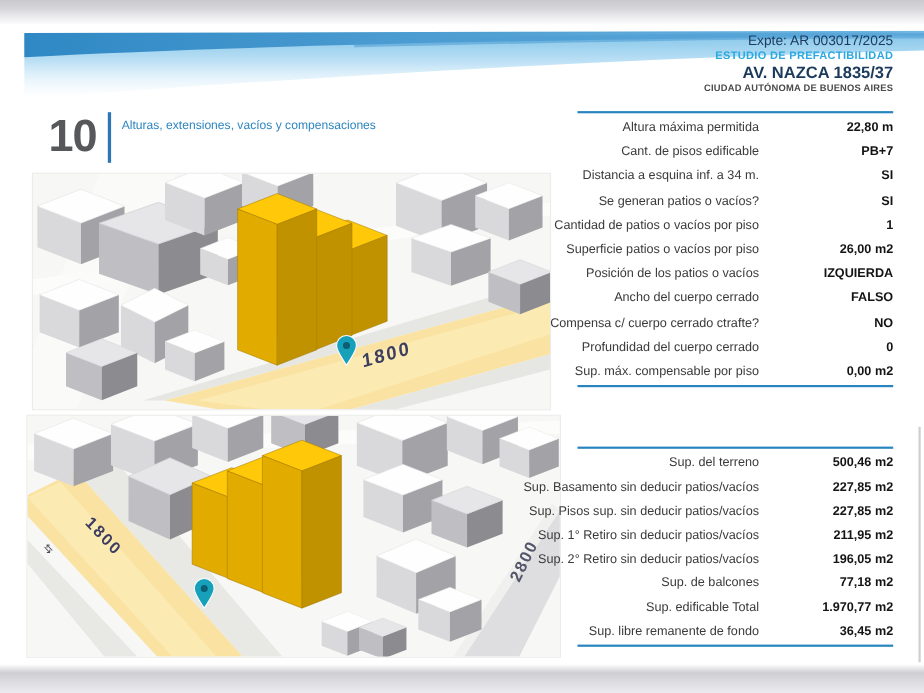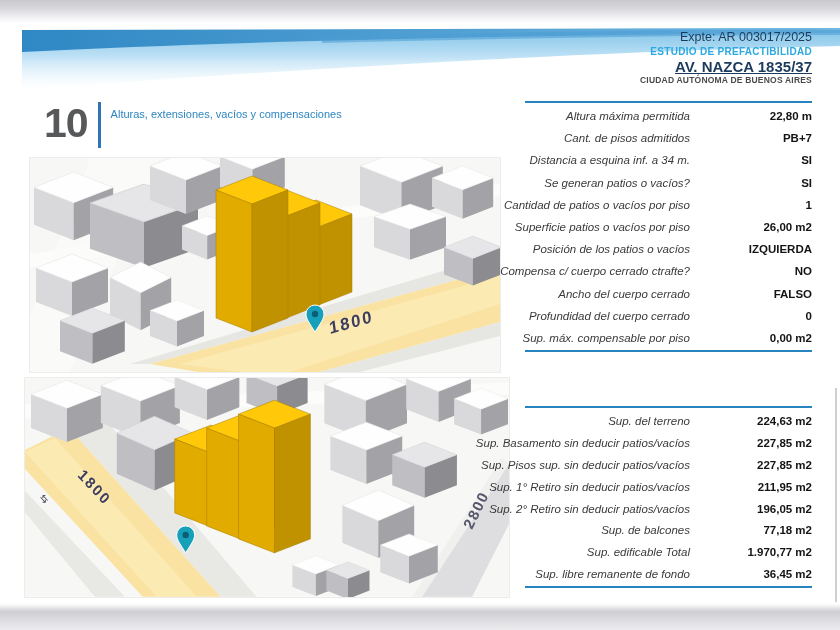--- a/index.html
+++ b/index.html
@@ -10,39 +10,39 @@
              background:linear-gradient(180deg,#C9C9CE 0%,#D6D6DA 35%,#ECECEF 70%,#FBFBFC 100%);}
   .frame-bottom{position:absolute;left:0;bottom:0;width:840px;height:26px;
              background:linear-gradient(180deg,#FDFDFD 0%,#CECED3 30%,#DCDCE0 60%,#ECECEF 100%);}
   .edge-right{position:absolute;right:3px;top:388px;width:2px;height:214px;background:#C6C6CB;opacity:.85;}
   
   .banner{position:absolute;left:22px;top:28px;width:818px;height:64px;}
   
   .hdr{position:absolute;right:28px;text-align:right;white-space:nowrap;}
   .hdr-expte{top:30px;font-size:12.5px;font-weight:400;color:#1B3A5C;}
   .hdr-study{top:46px;font-size:10px;font-weight:700;color:#2BA9E0;letter-spacing:.3px;}
-  .hdr-addr{top:58px;font-size:15px;font-weight:700;color:#1B3A5C;text-decoration:underline;}
+  .hdr-addr{top:58px;font-size:15px;font-weight:700;color:#1B3A5C;}
   .hdr-city{top:75px;font-size:8.5px;font-weight:700;color:#4A4A4A;letter-spacing:.2px;}
   
   .sec{position:absolute;left:44px;top:100px;display:flex;align-items:stretch;}
   .sec-num{font-size:41px;font-weight:700;color:#57585A;line-height:46px;letter-spacing:-1px;}
   .sec-bar{width:3px;background:#2E75B6;margin:2px 10px 0 10px;height:46px;}
   .sec-txt{padding-top:4px;}
   .sec-title{font-size:15.5px;font-weight:700;color:#57585A;letter-spacing:.4px;}
   .sec-sub{font-size:11px;color:#2E86C1;margin-top:4px;}
   
   .dtable{position:absolute;width:287px;border-top:2px solid #2884BE;border-bottom:2px solid #2884BE;
           padding:2px 0 1px 0;}
   .dtable.t1{left:525px;top:101px;}
   .dtable.t2{left:525px;top:406px;}
   .t1 .trow{height:22.2px;}
   .t2 .trow{height:21.9px;}
   .trow{position:relative;}
   .tlbl{position:absolute;right:122px;top:50%;transform:translateY(-50%);
-        white-space:nowrap;font-size:11.5px;color:#3A3A3A;font-style:italic;}
+        white-space:nowrap;font-size:11.5px;color:#3A3A3A;}
   .tval{position:absolute;right:0;top:50%;transform:translateY(-50%);
         white-space:nowrap;font-size:11.5px;font-weight:700;color:#141414;}
   
   .map{position:absolute;outline:1px solid #ECECEA;}
   .map1{left:30px;top:158px;width:470px;height:214px;}
   .map2{left:25px;top:378px;width:484px;height:219px;}
 </style>
 </head>
 <body>
 
@@ -190,21 +190,21 @@
       <circle cx="0" cy="-4" r="3.2" fill="#0B5E75"></circle>
     </g>
   </svg>
 
   <div class="dtable t1">
       <div class="trow">
         <span class="tlbl">Altura máxima permitida</span>
         <span class="tval">22,80 m</span>
       </div>
       <div class="trow">
-        <span class="tlbl">Cant. de pisos admitidos</span>
+        <span class="tlbl">Cant. de pisos edificable</span>
         <span class="tval">PB+7</span>
       </div>
       <div class="trow">
         <span class="tlbl">Distancia a esquina inf. a 34 m.</span>
         <span class="tval">SI</span>
       </div>
       <div class="trow">
         <span class="tlbl">Se generan patios o vacíos?</span>
         <span class="tval">SI</span>
       </div>
@@ -214,40 +214,40 @@
       </div>
       <div class="trow">
         <span class="tlbl">Superficie patios o vacíos por piso</span>
         <span class="tval">26,00 m2</span>
       </div>
       <div class="trow">
         <span class="tlbl">Posición de los patios o vacíos</span>
         <span class="tval">IZQUIERDA</span>
       </div>
       <div class="trow">
+        <span class="tlbl">Ancho del cuerpo cerrado</span>
+        <span class="tval">FALSO</span>
+      </div>
+      <div class="trow">
         <span class="tlbl">Compensa c/ cuerpo cerrado ctrafte?</span>
         <span class="tval">NO</span>
       </div>
       <div class="trow">
-        <span class="tlbl">Ancho del cuerpo cerrado</span>
-        <span class="tval">FALSO</span>
-      </div>
-      <div class="trow">
         <span class="tlbl">Profundidad del cuerpo cerrado</span>
         <span class="tval">0</span>
       </div>
       <div class="trow">
         <span class="tlbl">Sup. máx. compensable por piso</span>
         <span class="tval">0,00 m2</span>
       </div>
     </div>
   <div class="dtable t2">
       <div class="trow">
         <span class="tlbl">Sup. del terreno</span>
-        <span class="tval">224,63 m2</span>
+        <span class="tval">500,46 m2</span>
       </div>
       <div class="trow">
         <span class="tlbl">Sup. Basamento sin deducir patios/vacíos</span>
         <span class="tval">227,85 m2</span>
       </div>
       <div class="trow">
         <span class="tlbl">Sup. Pisos sup. sin deducir patios/vacíos</span>
         <span class="tval">227,85 m2</span>
       </div>
       <div class="trow">

